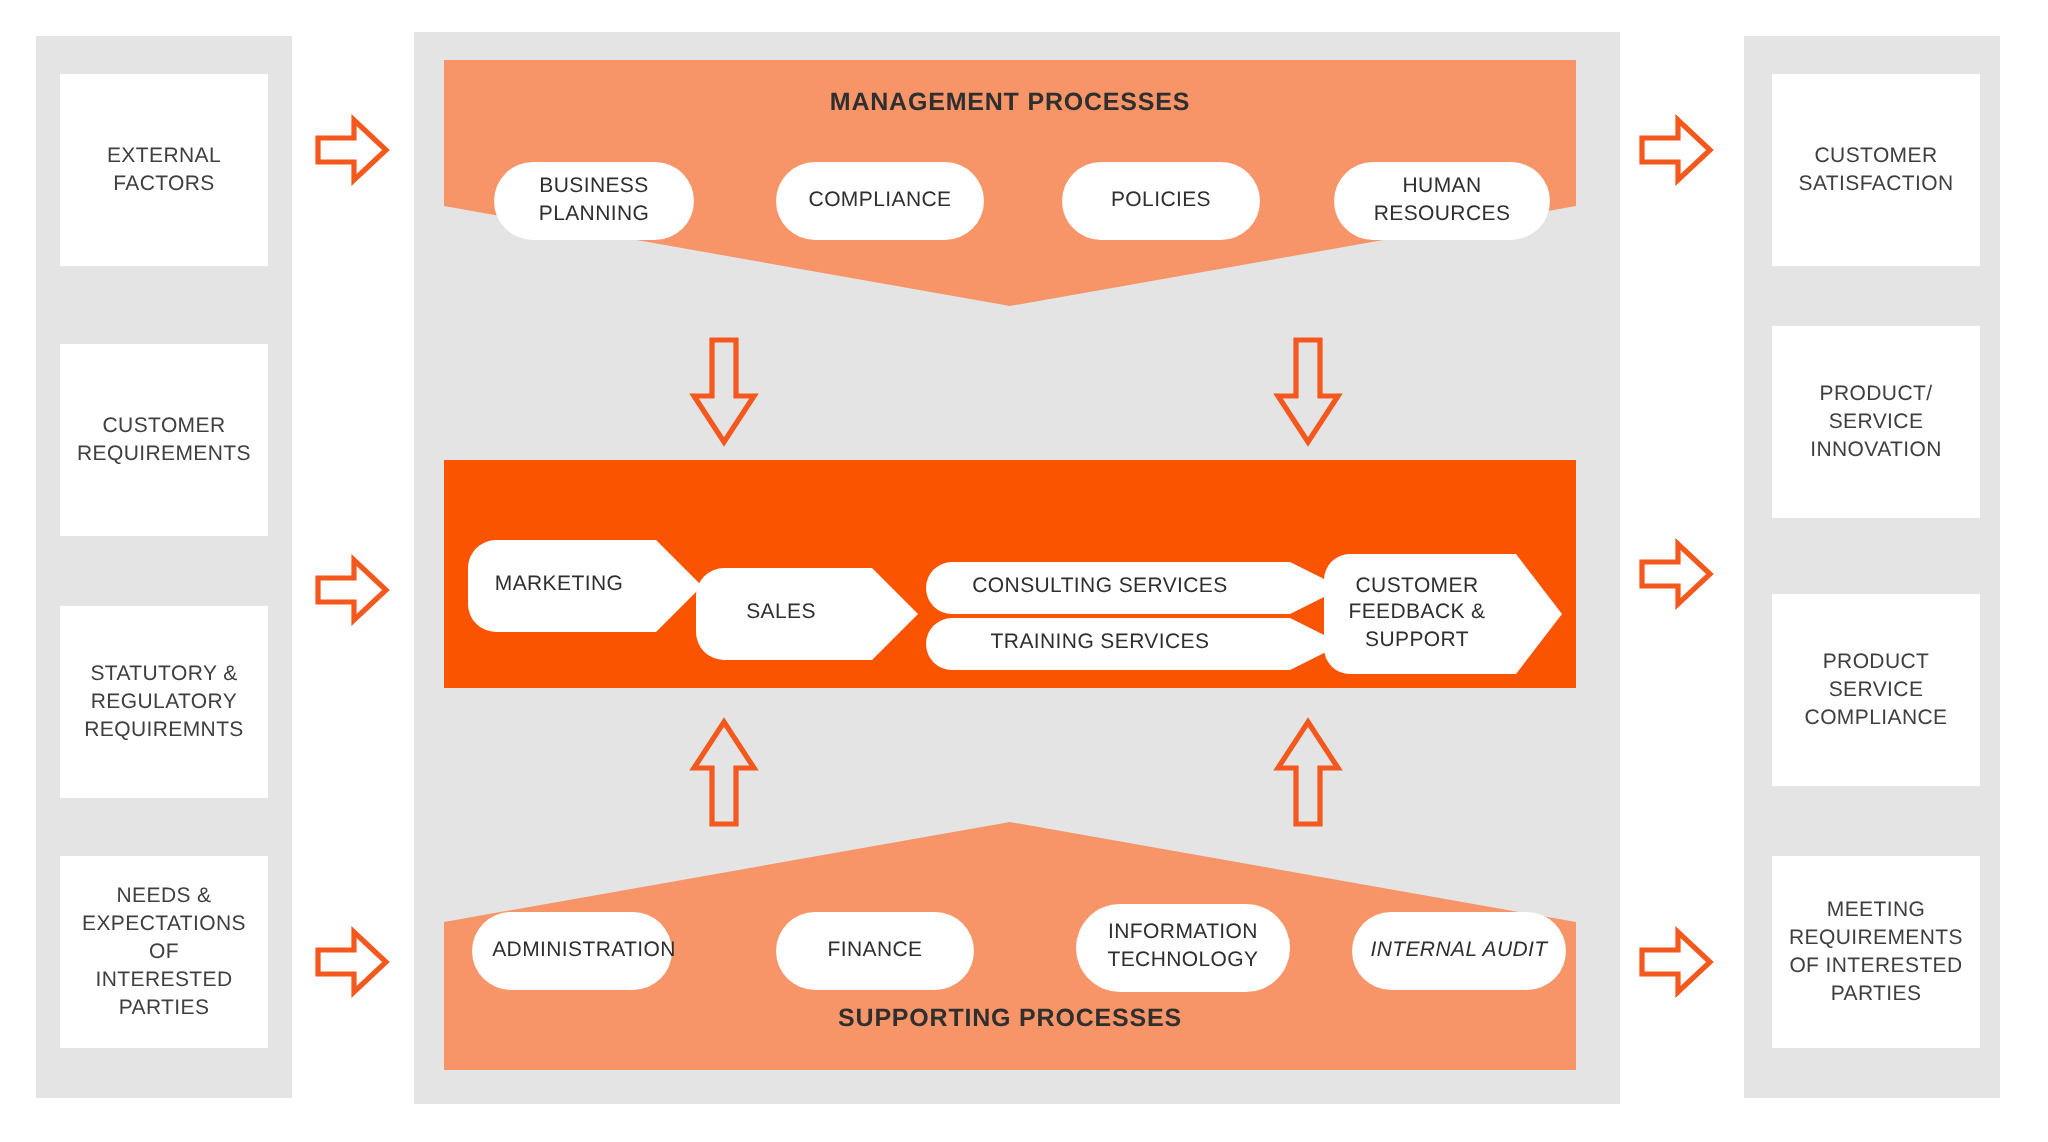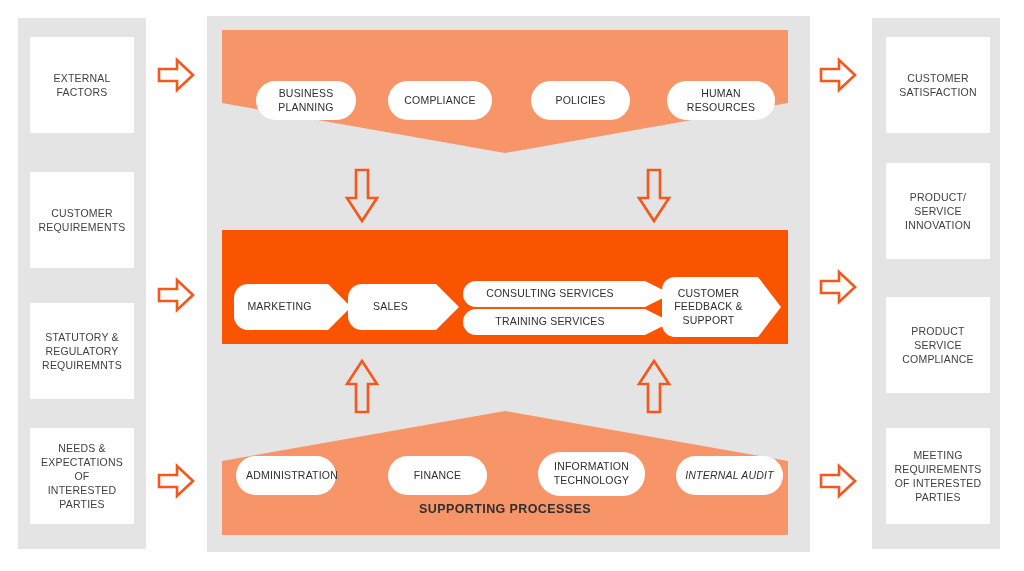--- a/index.html
+++ b/index.html
@@ -144,23 +144,24 @@
       <path d="M2,12 L20,12 L20,3 L36,18 L20,33 L20,24 L2,24 Z" fill="none" stroke="#F4581C" stroke-width="2.6" stroke-linejoin="miter"></path>
     </svg>
   </div>
 
   <div id="center-panel"></div>
 
   <div class="band" style="left:222px; top:30px; width:566px; height:123px;">
     <svg width="566" height="123" viewBox="0 0 566 123">
       <polygon points="0,0 566,0 566,73 283,123 0,73" fill="#F79569"></polygon>
     </svg>
-  </div>
-
-  <div class="pill" style="left:256px; top:81px; width:100px; height:39px;align-items:center;">
+    <div class="band-title" style="top:14px;">MANAGEMENT PROCESSES</div>
+  </div>
+
+  <div class="pill" style="left:247px; top:81px; width:100px; height:39px;align-items:center;">
     <span style="white-space:pre-line;">BUSINESS
 PLANNING</span>
   </div>
   <div class="pill" style="left:388px; top:81px; width:104px; height:39px;">
     <span style="white-space:pre-line;">COMPLIANCE</span>
   </div>
   <div class="pill" style="left:531px; top:81px; width:99px; height:39px;align-items:center;">
     <span style="white-space:pre-line;">POLICIES</span>
   </div>
   <div class="pill" style="left:667px; top:81px; width:108px; height:39px;">
@@ -178,21 +179,21 @@
       <path d="M11,2 L23,2 L23,30 L32,30 L17,53 L2,30 L11,30 Z" fill="none" stroke="#F4581C" stroke-width="2.6" stroke-linejoin="miter"></path>
     </svg>
   </div>
 
   <div class="band" style="left:222px; top:230px; width:566px; height:114px;">
     <svg width="566" height="114" viewBox="0 0 566 114">
       <rect x="0" y="0" width="566" height="114" fill="#FA5400"></rect>
     </svg>
   </div>
 
-  <div class="chev tip-pad" style="left:234px; top:284px; width:117px; height:46px;">
+  <div class="chev tip-pad" style="left:234px; top:270px; width:117px; height:46px;">
     <svg width="117" height="46" viewBox="0 0 117 46">
       <path d="M14,0 L94,0 L117,23 L94,46 L14,46 A14,14 0 0 1 0,32 L0,14 A14,14 0 0 1 14,0 Z" fill="#ffffff"></path>
     </svg>
     <div class="chev-label" style="white-space:pre-line;">MARKETING</div>
   </div>
 
   <div class="chev tip-pad" style="left:348px; top:284px; width:111px; height:46px;">
     <svg width="111" height="46" viewBox="0 0 111 46">
       <path d="M14,0 L88,0 L111,23 L88,46 L14,46 A14,14 0 0 1 0,32 L0,14 A14,14 0 0 1 14,0 Z" fill="#ffffff"></path>
     </svg>

